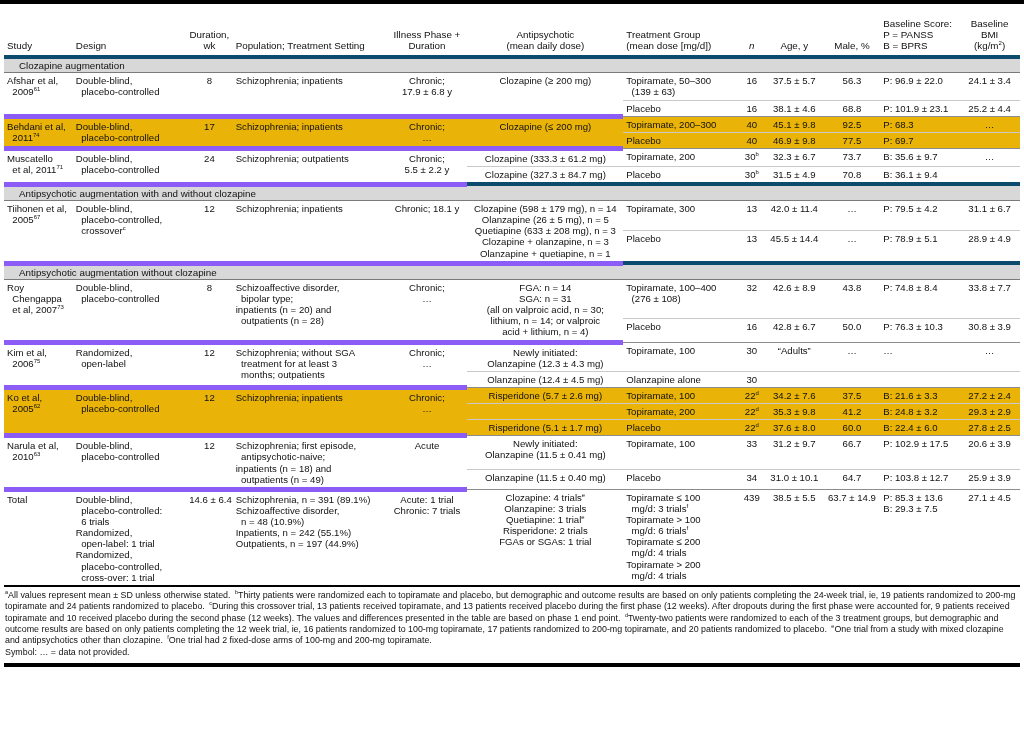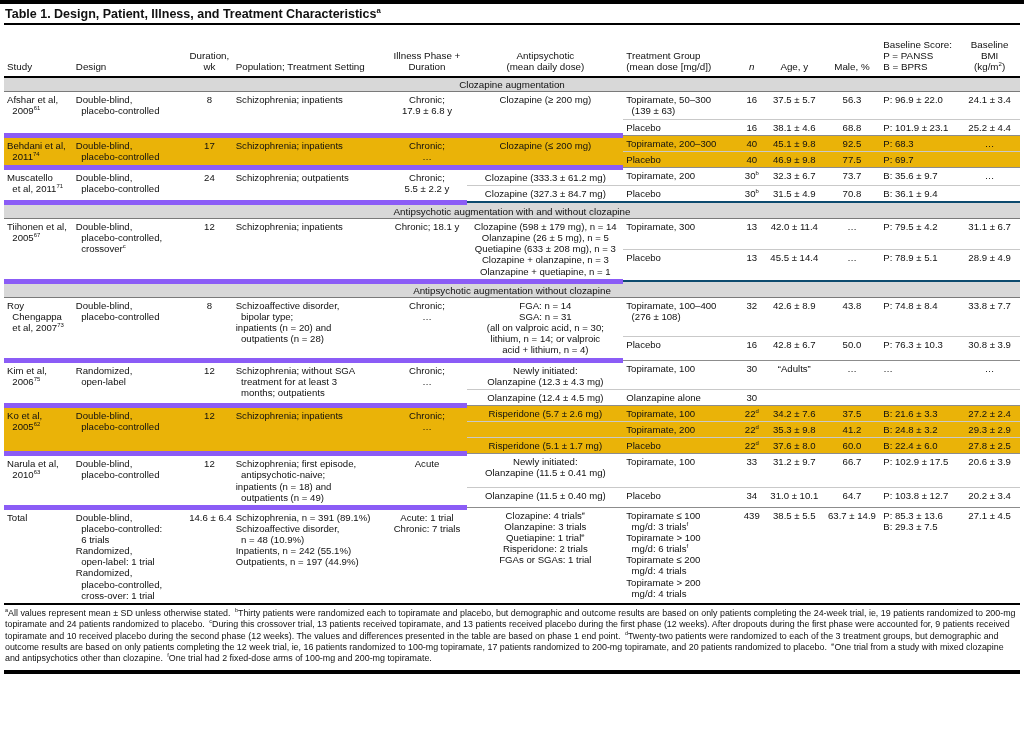--- a/index.html
+++ b/index.html
@@ -39,46 +39,45 @@
     line-height: 1.16;
     vertical-align: top;
     padding: 2px 3px;
     word-wrap: break-word;
   }
   .al-left { text-align: left; }
   .al-center { text-align: center; }
   .col-duration, .col-n, .col-age, .col-male, .col-bmi { white-space: nowrap; }
   tr.section-row td {
     background: #d8d8d8;
-    border-top: 2px solid #0c4a6e;
+    border-top: 4px solid #0c4a6e;
     border-bottom: 1px solid #7a7a7a;
     padding: 1px 15px;
     font-size: 9.8px;
-    text-align: center;
+    text-align: left;
     white-space: normal;
   }
   tr.shaded td { background: #eab308; }
   tr.inner-arm td:not([rowspan]) { border-bottom: 1px solid #c9c9c9; }
   tr.last-arm td { border-bottom: 1px solid #8c8c8c; }
   td[rowspan] { border-bottom: 5px solid #8b5cf6; }
   tbody tr:last-child td, tbody tr:last-child td[rowspan] { border-bottom: 2.5px solid #000; }
   sup { font-size: 0.62em; vertical-align: super; line-height: 0; }
   .footnotes {
     font-size: 8.9px;
     line-height: 1.28;
     padding: 3px 1px 5px 1px;
     border-bottom: 4px solid #000;
   }
   .footnotes > div { margin: 0; }
 </style>
 </head>
 <body>
 
 <div class="page">
-  <div class="table-title">Table 1. Design, Patient, Illness, and Treatment Characteristics<sup>a</sup></div>
   <table>
     <colgroup>
         <col style="width: 68px;">
         <col style="width: 112px;">
         <col style="width: 46px;">
         <col style="width: 152px;">
         <col style="width: 80px;">
         <col style="width: 154px;">
         <col style="width: 114px;">
         <col style="width: 26px;">
@@ -293,34 +292,35 @@
           <td class="al-left col-baseline">P: 102.9 ± 17.5</td>
           <td class="al-center col-bmi">20.6 ± 3.9</td>
         </tr>
         <tr class="last-arm">
           <td class="al-center col-antipsychotic">Olanzapine (11.5 ± 0.40 mg)</td>
           <td class="al-left col-group">Placebo</td>
           <td class="al-center col-n">34</td>
           <td class="al-center col-age">31.0 ± 10.1</td>
           <td class="al-center col-male">64.7</td>
           <td class="al-left col-baseline">P: 103.8 ± 12.7</td>
-          <td class="al-center col-bmi">20.2 ± 3.4</td>
+          <td class="al-center col-bmi">25.9 ± 3.9</td>
         </tr>
         <tr class="last-arm">
           <td class="al-left col-study">Total</td>
           <td class="al-left col-design">Double-blind,<br>&nbsp;&nbsp;placebo-controlled:<br>&nbsp;&nbsp;6 trials<br>Randomized,<br>&nbsp;&nbsp;open-label: 1 trial<br>Randomized,<br>&nbsp;&nbsp;placebo-controlled,<br>&nbsp;&nbsp;cross-over: 1 trial</td>
           <td class="al-center col-duration">14.6 ± 6.4</td>
           <td class="al-left col-population">Schizophrenia, n = 391 (89.1%)<br>Schizoaffective disorder,<br>&nbsp;&nbsp;n = 48 (10.9%)<br>Inpatients, n = 242 (55.1%)<br>Outpatients, n = 197 (44.9%)</td>
           <td class="al-center col-illness">Acute: 1 trial<br>Chronic: 7 trials</td>
           <td class="al-center col-antipsychotic">Clozapine: 4 trials<sup>e</sup><br>Olanzapine: 3 trials<br>Quetiapine: 1 trial<sup>e</sup><br>Risperidone: 2 trials<br>FGAs or SGAs: 1 trial</td>
           <td class="al-left col-group">Topiramate ≤ 100<br>&nbsp;&nbsp;mg/d: 3 trials<sup>f</sup><br>Topiramate &gt; 100<br>&nbsp;&nbsp;mg/d: 6 trials<sup>f</sup><br>Topiramate ≤ 200<br>&nbsp;&nbsp;mg/d: 4 trials<br>Topiramate &gt; 200<br>&nbsp;&nbsp;mg/d: 4 trials</td>
           <td class="al-center col-n">439</td>
           <td class="al-center col-age">38.5 ± 5.5</td>
           <td class="al-center col-male">63.7 ± 14.9</td>
           <td class="al-left col-baseline">P: 85.3 ± 13.6<br>B: 29.3 ± 7.5</td>
           <td class="al-center col-bmi">27.1 ± 4.5</td>
         </tr>
       </tbody>
   </table>
   <div class="footnotes">
     <div><sup>a</sup>All values represent mean ± SD unless otherwise stated. <sup>b</sup>Thirty patients were randomized each to topiramate and placebo, but demographic and outcome results are based on only patients completing the 24-week trial, ie, 19 patients randomized to 200-mg topiramate and 24 patients randomized to placebo. <sup>c</sup>During this crossover trial, 13 patients received topiramate, and 13 patients received placebo during the first phase (12 weeks). After dropouts during the first phase were accounted for, 9 patients received topiramate and 10 received placebo during the second phase (12 weeks). The values and differences presented in the table are based on phase 1 end point. <sup>d</sup>Twenty-two patients were randomized to each of the 3 treatment groups, but demographic and outcome results are based on only patients completing the 12 week trial, ie, 16 patients randomized to 100-mg topiramate, 17 patients randomized to 200-mg topiramate, and 20 patients randomized to placebo. <sup>e</sup>One trial from a study with mixed clozapine and antipsychotics other than clozapine. <sup>f</sup>One trial had 2 fixed-dose arms of 100-mg and 200-mg topiramate.</div>
+    <div>Symbol: … = data not provided.</div>
   </div>
 </div>
 
 </body></html>

